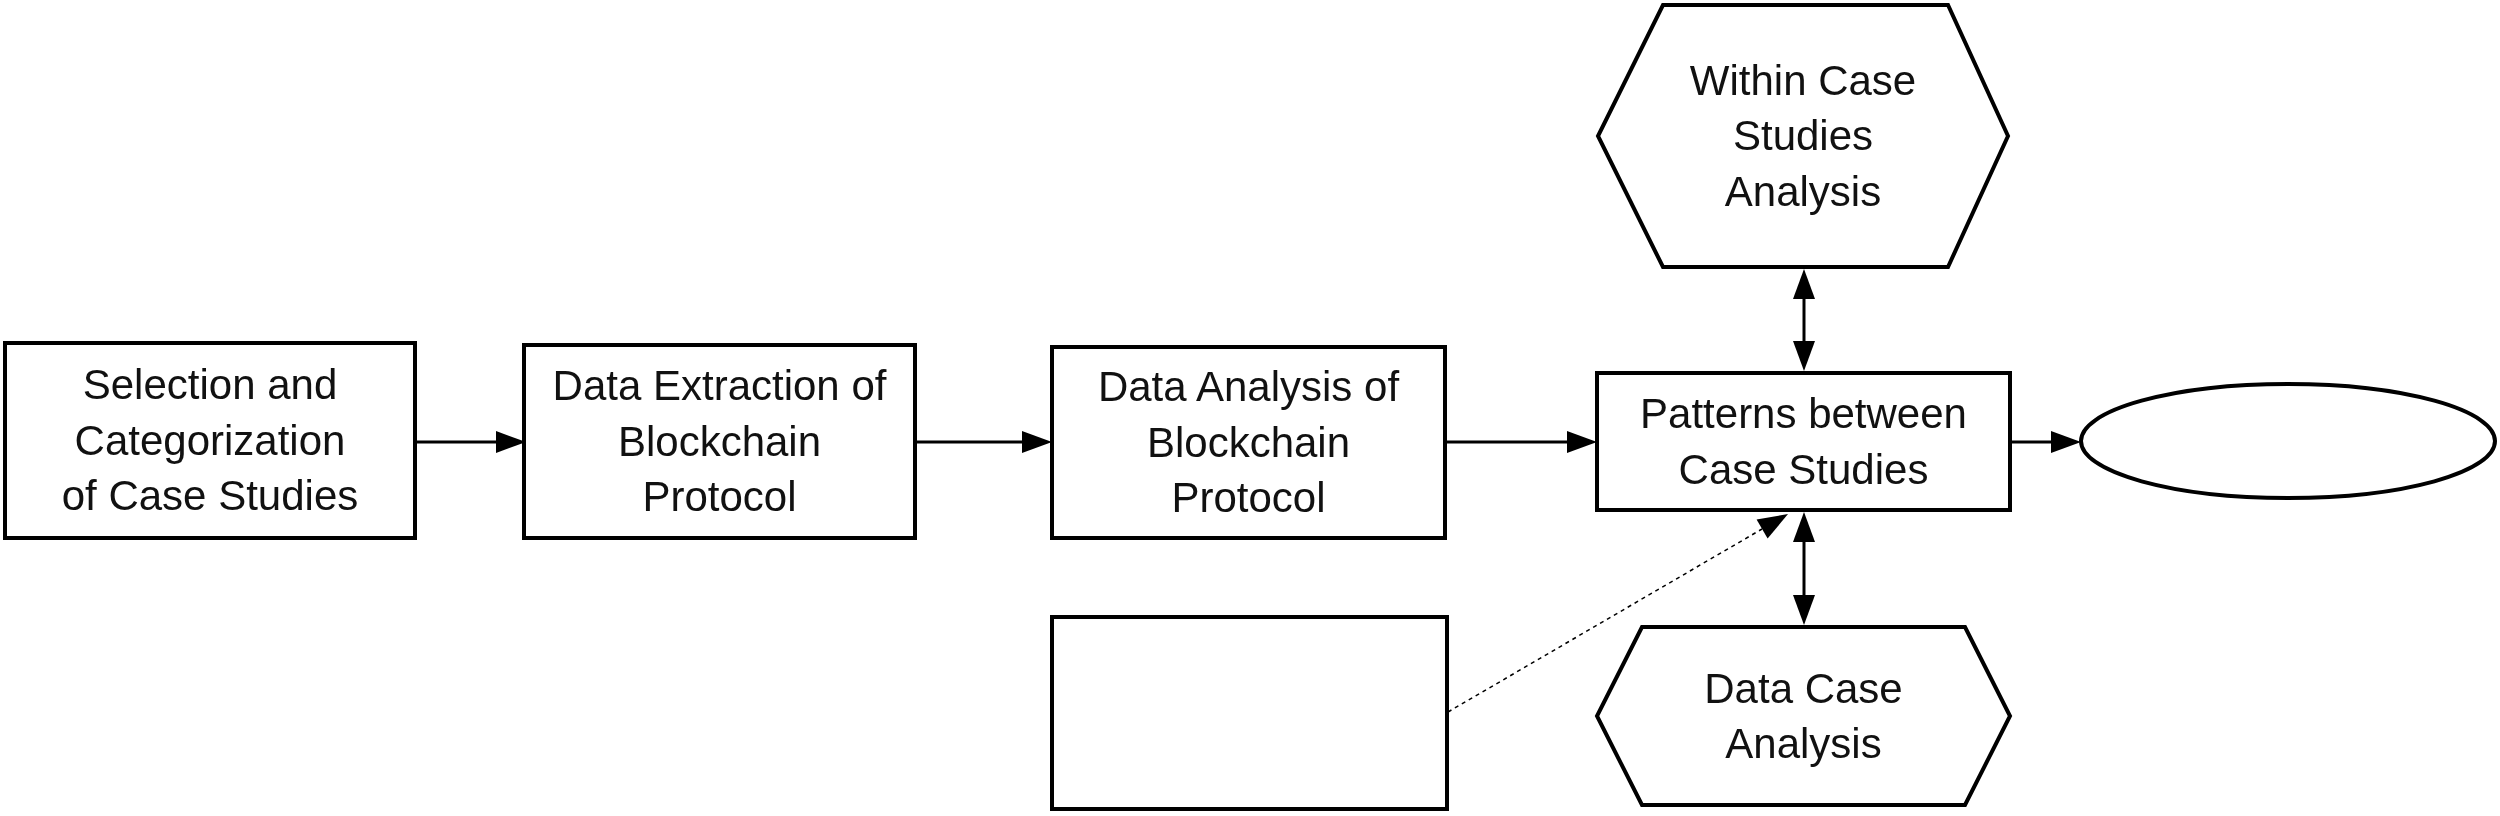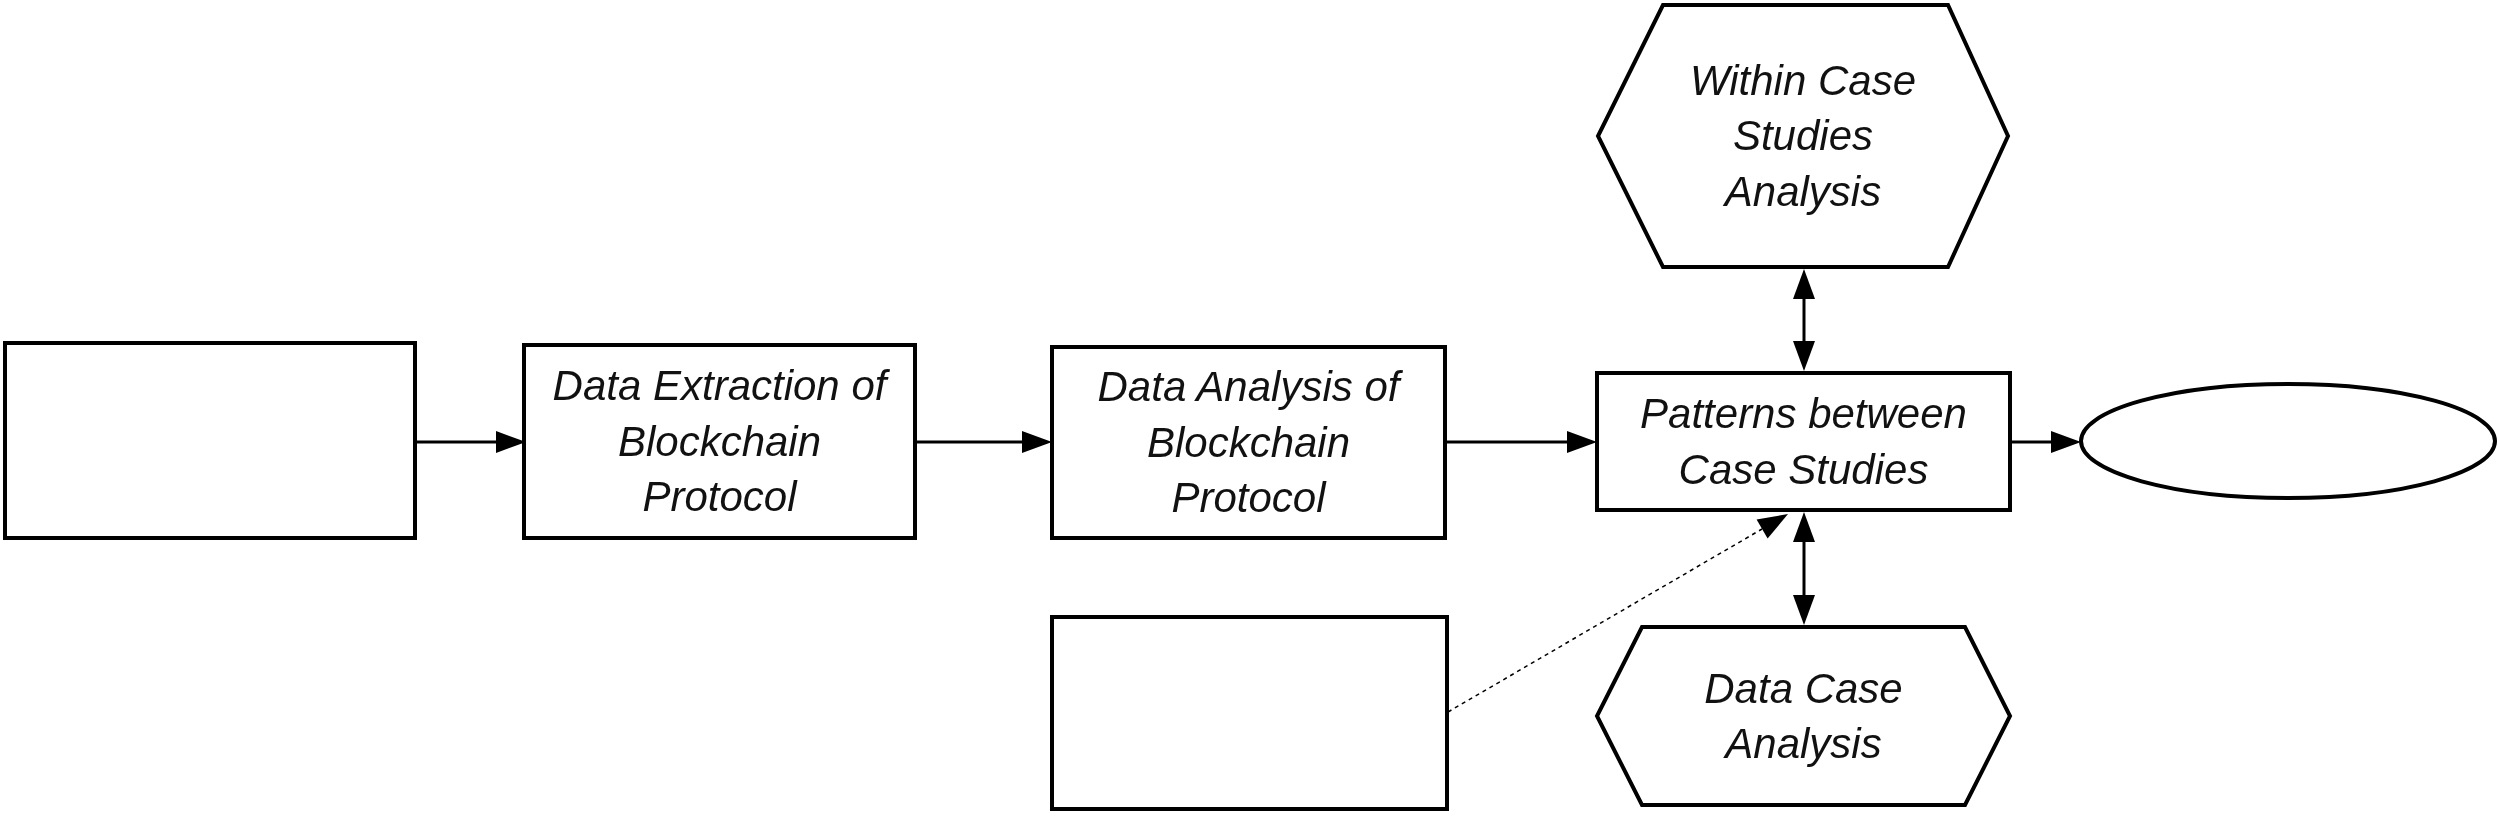--- a/index.html
+++ b/index.html
@@ -46,21 +46,20 @@
     position: absolute;
     display: flex;
     align-items: center;
     justify-content: center;
     text-align: center;
     white-space: pre-line;
     font-size: 42px;
     line-height: 1.32;
     color: #111111;
     pointer-events: none;
-    font-style: italic;
   }
 </style>
 </head>
 <body>
 
 <div class="canvas">
 
   <svg class="diagram-svg" viewBox="0 0 2500 816" xmlns="http://www.w3.org/2000/svg">
 
     <rect class="shape" x="5" y="343" width="410" height="195"></rect>
@@ -102,20 +101,23 @@
       <polygon class="arrowhead" points="1804,512 1793,542 1815,542"></polygon>
       <polygon class="arrowhead" points="1804,625 1793,595 1815,595"></polygon>
     </g>
 
     <g>
       <line class="connector-dotted" x1="1448" y1="712" x2="1762" y2="529"></line>
       <polygon class="arrowhead" points="1788,514 1767.6,538.6 1756.6,519.6"></polygon>
     </g>
   </svg>
 
+  <div class="label" style="left:5px; top:343px; width:410px; height:195px;">Selection and
+Categorization
+of Case Studies</div>
 
   <div class="label" style="left:524px; top:345px; width:391px; height:193px;">Data Extraction of
 Blockchain
 Protocol</div>
 
   <div class="label" style="left:1052px; top:347px; width:393px; height:191px;">Data Analysis of
 Blockchain
 Protocol</div>
 
   <div class="label" style="left:1597px; top:373px; width:413px; height:137px;">Patterns between

